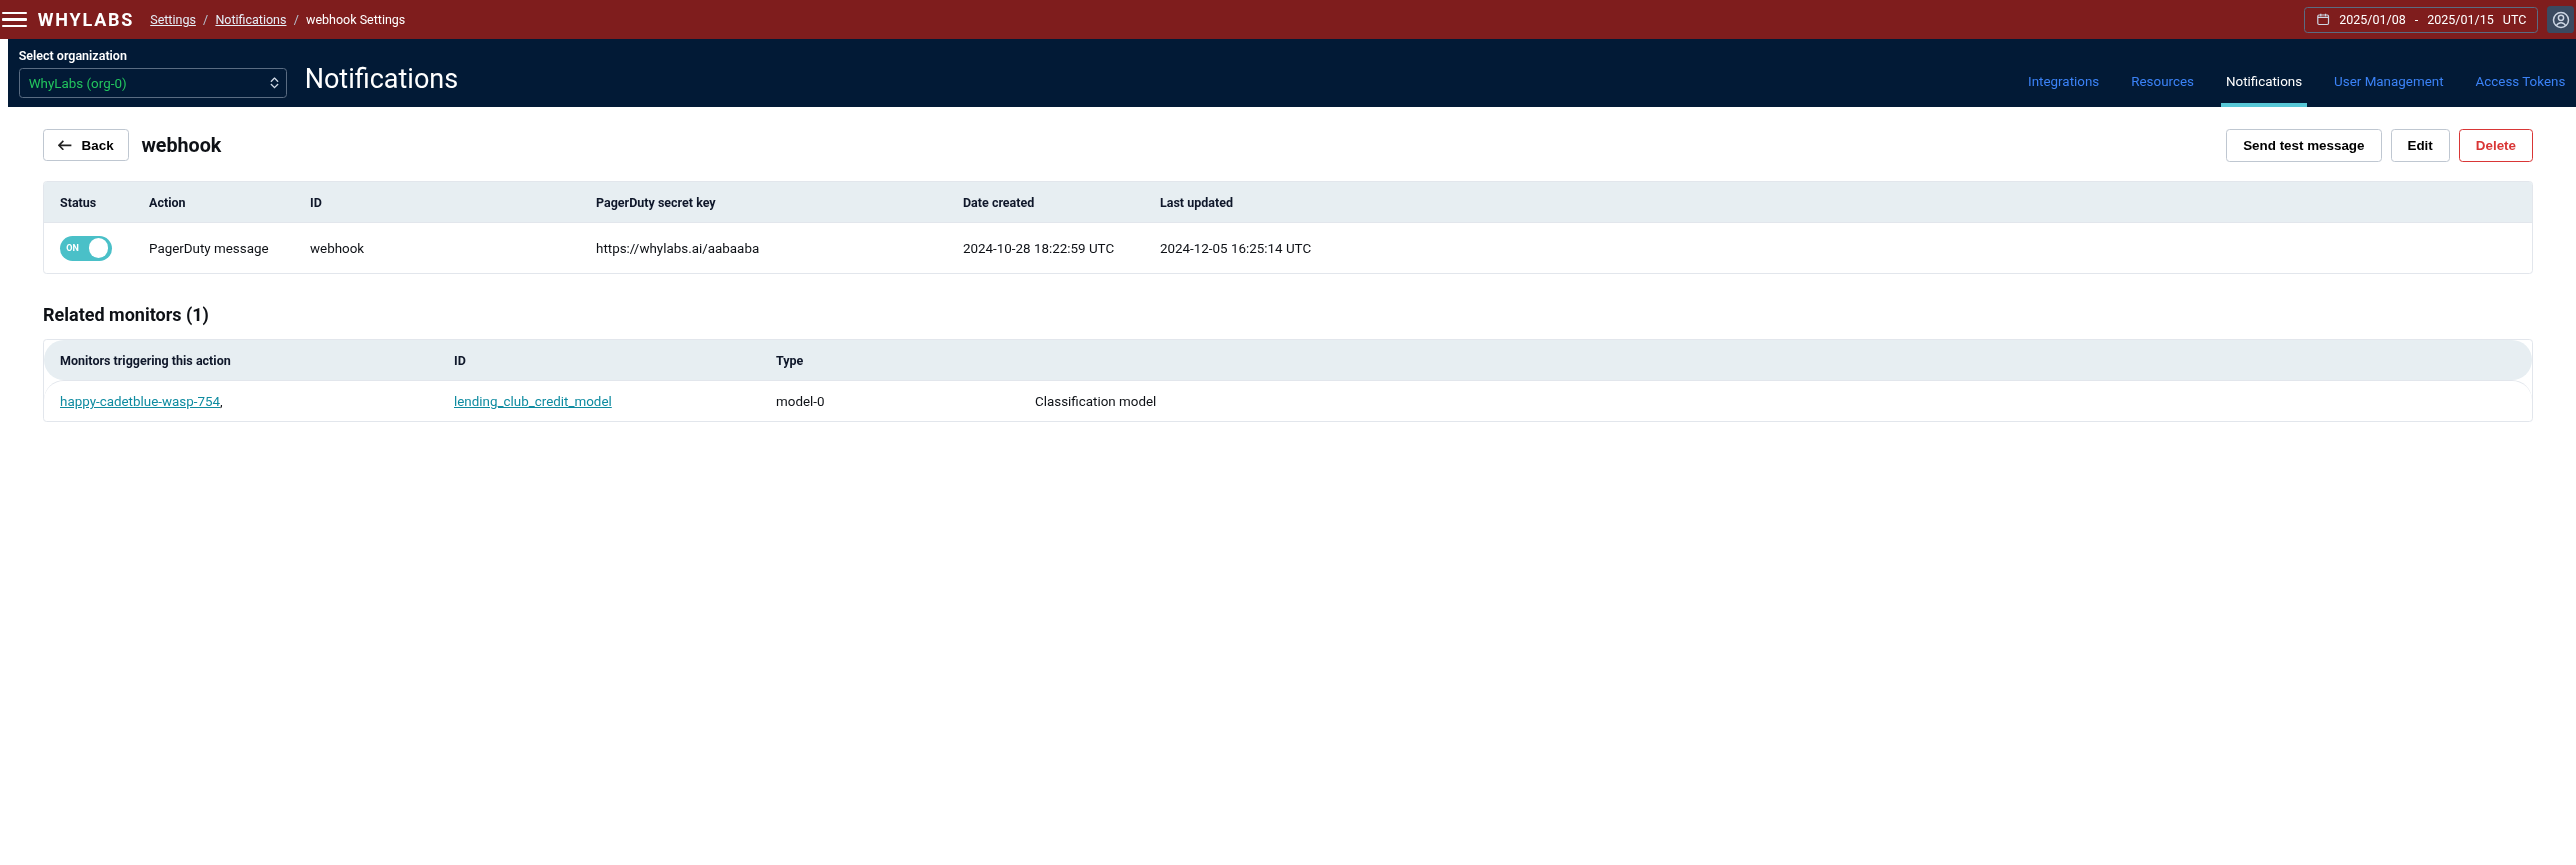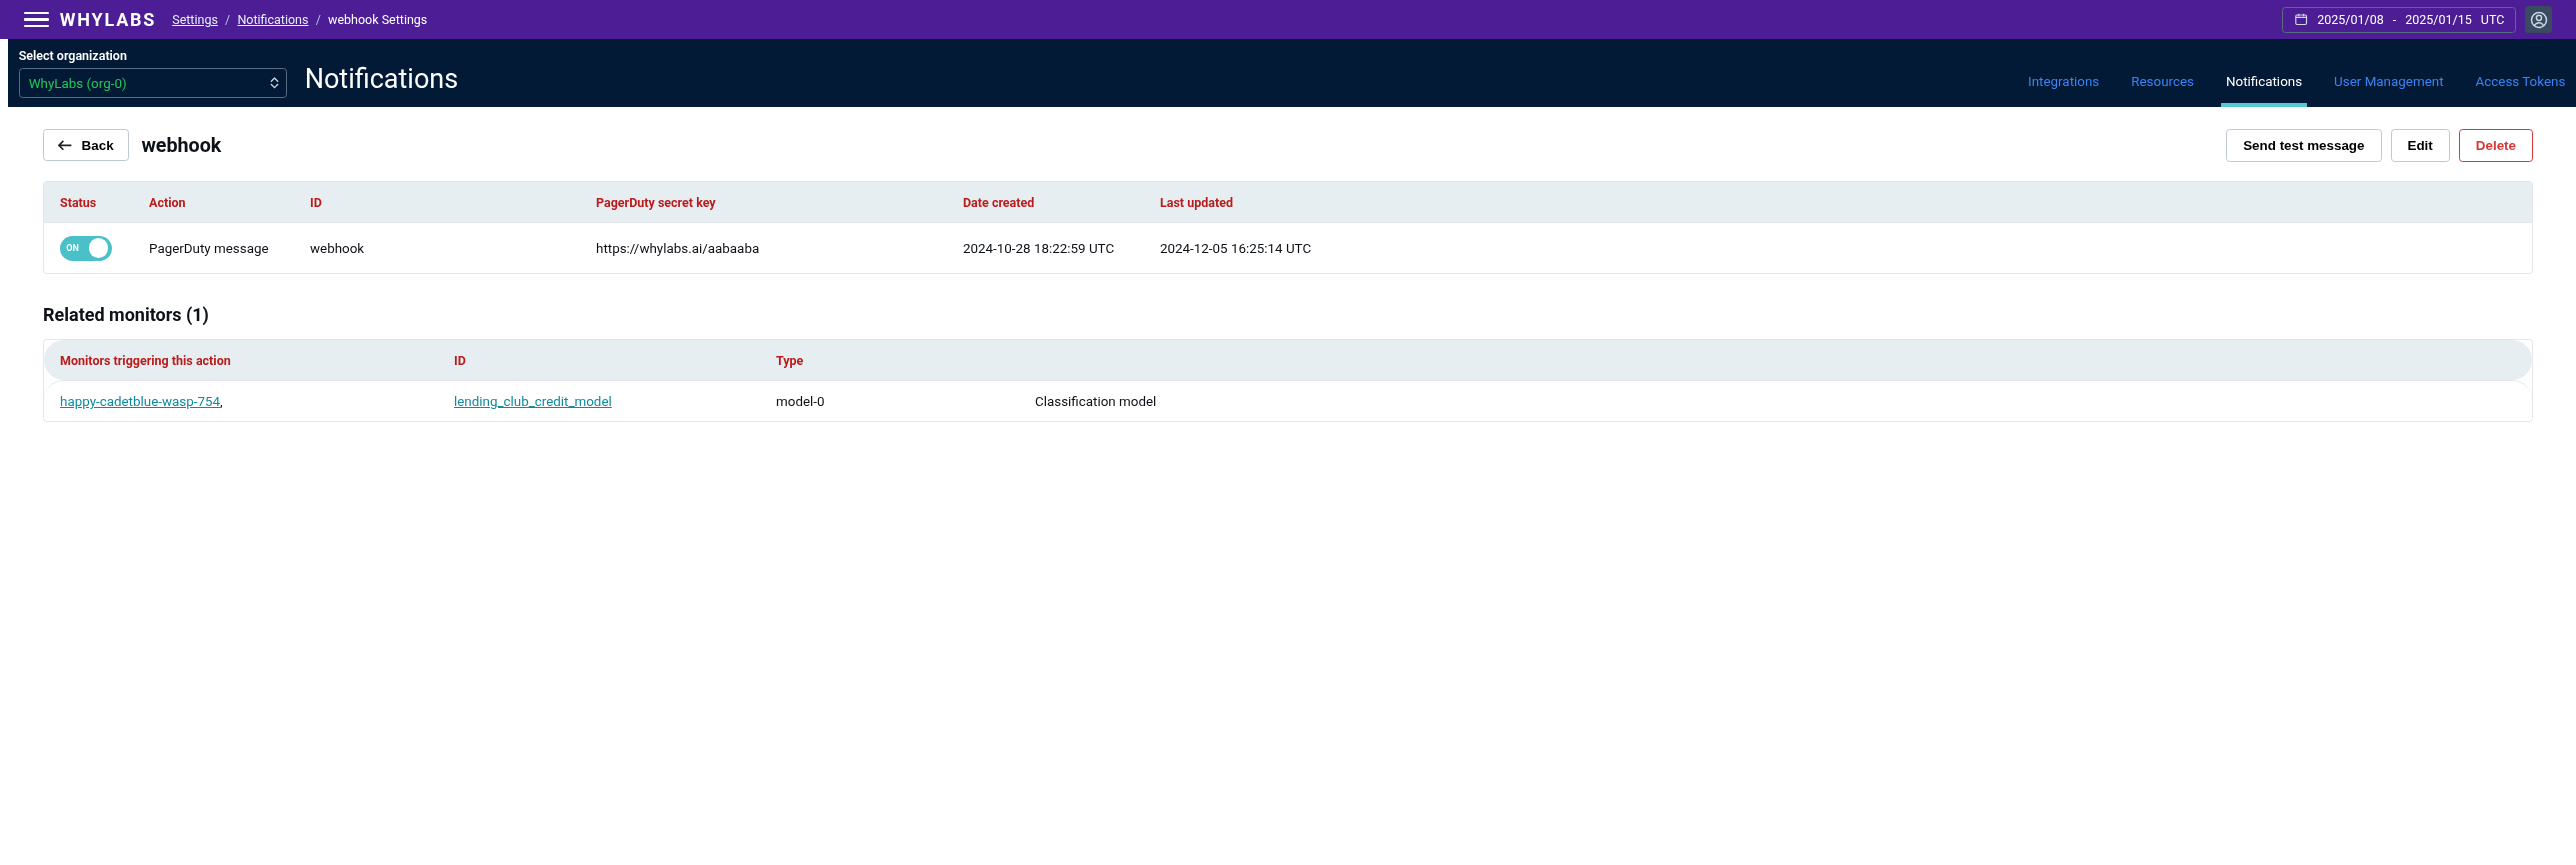--- a/index.html
+++ b/index.html
@@ -1,17 +1,17 @@
 <!DOCTYPE html>
 <html style="font-size:14.3px"><head>
 <meta charset="utf-8">
 <style>
 * { margin: 0; padding: 0; box-sizing: border-box; }
 body { font-family: -apple-system, BlinkMacSystemFont, "Segoe UI", Roboto, Helvetica, Arial, sans-serif; background: #fff; color: #0e1116; }
-.topbar { background: #4c1d95; color: #fff; height: 39px; display: flex; align-items: center; padding: 0 24px; }
+.topbar { background: #7f1d1d; color: #fff; height: 39px; display: flex; align-items: center; padding: 0 2px; }
 .hamburger { width: 25px; height: 25px; display: flex; flex-direction: column; justify-content: center; gap: 4.5px; cursor: pointer; margin-right: 10.7px; }
 .hamburger span { display: block; height: 2.2px; background: #fff; border-radius: 0.9px; }
 .logo { font-weight: 700; letter-spacing: 1.8px; font-size: 18px; margin-right: 16px; }
 .breadcrumb { display: flex; align-items: center; gap: 7.2px; font-size: 12.5px; }
 .breadcrumb a { color: #e6eef7; }
 .breadcrumb .sep { color: #b8c3d1; }
 .topbar-right { margin-left: auto; display: flex; align-items: center; gap: 9px; }
 .date-box { border: 0.9px solid #5a6c82; border-radius: 3.6px; padding: 4.5px 10.7px; display: flex; align-items: center; gap: 9px; font-size: 12.5px; }
 .date-box svg { width: 14.3px; height: 14.3px; }
 .avatar { width: 27px; height: 27px; border-radius: 3.6px; background: #3a4a60; display: flex; align-items: center; justify-content: center; }
@@ -34,21 +34,21 @@
 .content { padding: 21.5px 43px; }
 .header-row { display: flex; align-items: center; gap: 12.5px; margin-bottom: 19.7px; }
 .back-btn { border: 0.9px solid #bfc7d1; border-radius: 3.6px; background: #fff; padding: 7.2px 14.3px; display: flex; align-items: center; gap: 9px; font-size: 13.4px; cursor: pointer; font-weight: 600; }
 .back-btn svg { width: 14.3px; height: 10.7px; }
 .detail-title { font-size: 19.7px; font-weight: 700; }
 .header-right { margin-left: auto; display: flex; gap: 9px; }
 .btn { border: 0.9px solid #bfc7d1; border-radius: 3.6px; background: #fff; padding: 8px 16px; font-size: 13.4px; font-weight: 600; cursor: pointer; }
 .btn-danger { border-color: #d93636; color: #d93636; }
 
 .table { width: 100%; border: 0.9px solid #e2e6ec; border-radius: 3.6px; overflow: hidden; margin-bottom: 30px; }
-.thead { background: #e7eef2; display: grid; font-size: 12.5px; font-weight: 700; color: #b91c1c; }
+.thead { background: #e7eef2; display: grid; font-size: 12.5px; font-weight: 700; color: #0f172a; }
 .thead > div, .trow > div { padding: 12.5px 16px; }
 .trow { display: grid; font-size: 13.4px; border-top: 0.9px solid #e2e6ec; align-items: center; }
 .cols-main { grid-template-columns: 89px 161px 286px 367px 197px 1fr; }
 .cols-mon { grid-template-columns: 394px 322px 259px 1fr; border-radius: 20px; }
 
 .toggle { width: 52px; height: 25px; border-radius: 12.5px; background: #4ac0c8; position: relative; display: flex; align-items: center; padding: 0 3.6px; }
 .toggle .knob { width: 19.7px; height: 19.7px; border-radius: 50%; background: #fff; margin-left: auto; }
 .toggle .lbl { position: absolute; left: 6.3px; font-size: 9px; font-weight: 700; color: #fff; }
 
 .section-title { font-size: 18px; font-weight: 700; margin-bottom: 14.3px; }

